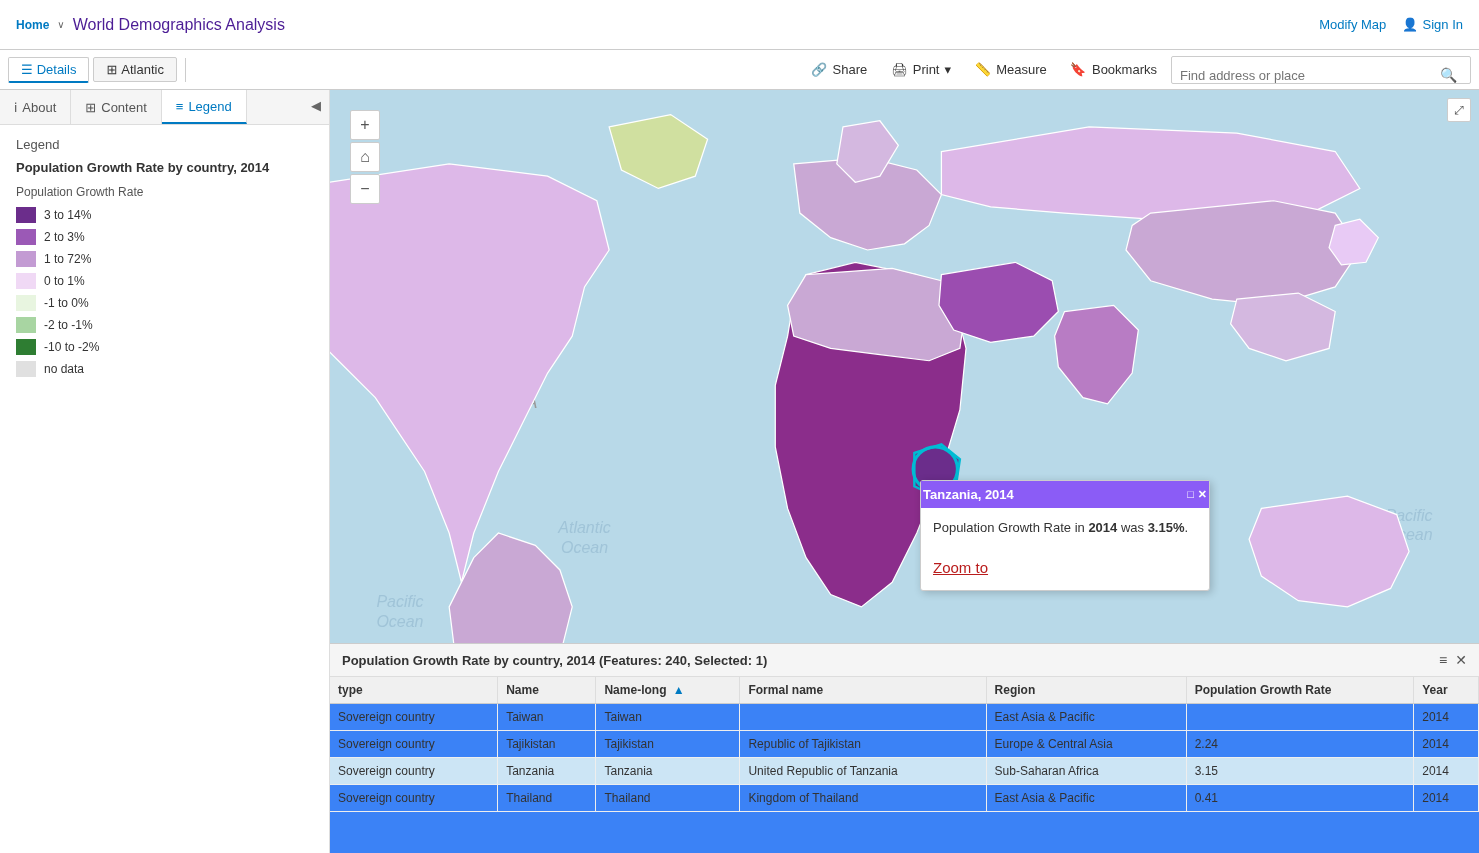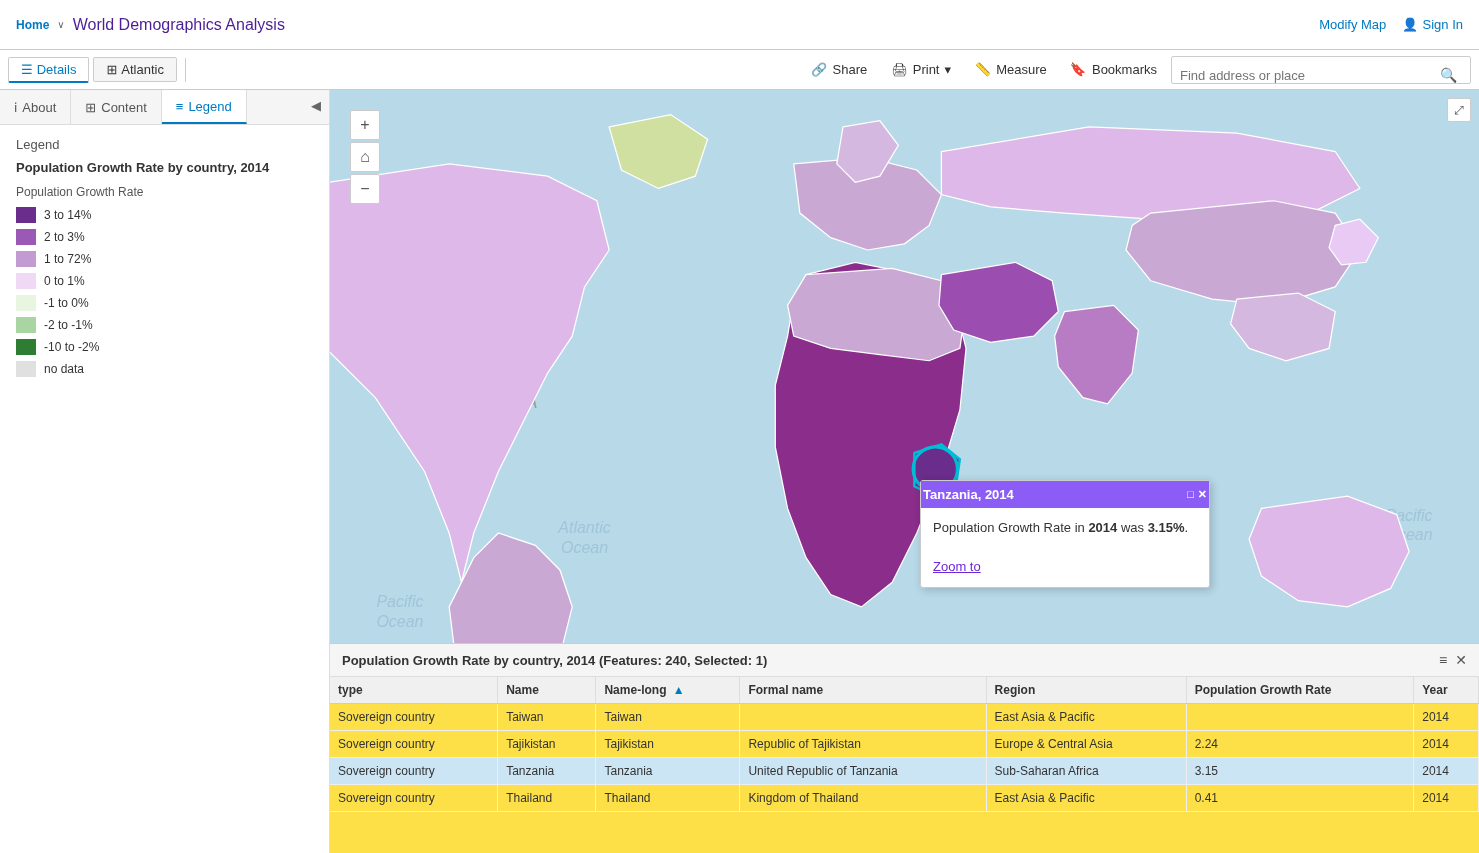--- a/index.html
+++ b/index.html
@@ -108,21 +108,21 @@
     }
     #popup-header {
       background: #8b5cf6; color: #fff; padding: 6px 2px;
       display: flex; align-items: center; justify-content: space-between;
       font-size: 13px; font-weight: 600;
     }
     #popup-controls { display: flex; gap: 4px; }
     .popup-ctrl { cursor: pointer; font-size: 11px; color: #fff; }
     #popup-body { padding: 10px 12px; font-size: 13px; color: #333; line-height: 1.5; }
     #popup-body b { font-weight: 700; }
-    #popup-zoom-link { color: #6d28d9; cursor: pointer; text-decoration: underline; font-size: 13px; text-align: right; }
+    #popup-zoom-link { color: #b91c1c; cursor: pointer; text-decoration: underline; font-size: 15px; text-align: right; }
 
     
     #attribution {
       position: absolute; bottom: 20px; left: 0; right: 0;
       text-align: right; padding-right: 8px;
       font-size: 10px; color: #555;
     }
     #esri-logo {
       position: absolute; bottom: 4px; right: 4px;
       background: rgba(255,255,255,0.8); padding: 3px 6px;
@@ -137,21 +137,21 @@
     }
     #scale-line {
       display: flex; height: 8px;
     }
     .scale-seg { height: 8px; border: 1px solid #333; }
     #scale-label { font-size: 10px; color: #333; margin-top: 1px; }
 
     
     #bottom-panel {
       position: absolute; bottom: 0; left: 0; right: 0;
-      background: #fde047; border-top: 1px solid #ccc;
+      background: #3b82f6; border-top: 1px solid #ccc;
       height: 210px; display: flex; flex-direction: column;
     }
     #table-header-bar {
       display: flex; align-items: center; justify-content: space-between;
       padding: 8px 12px; border-bottom: 1px solid #ddd; background: #f5f5f5;
     }
     #table-title { font-size: 13px; font-weight: 600; color: #333; }
     #table-header-controls { display: flex; gap: 8px; align-items: center; }
     .table-ctrl-btn { cursor: pointer; color: #555; font-size: 14px; }
     #data-table { width: 100%; border-collapse: collapse; font-size: 12px; }

